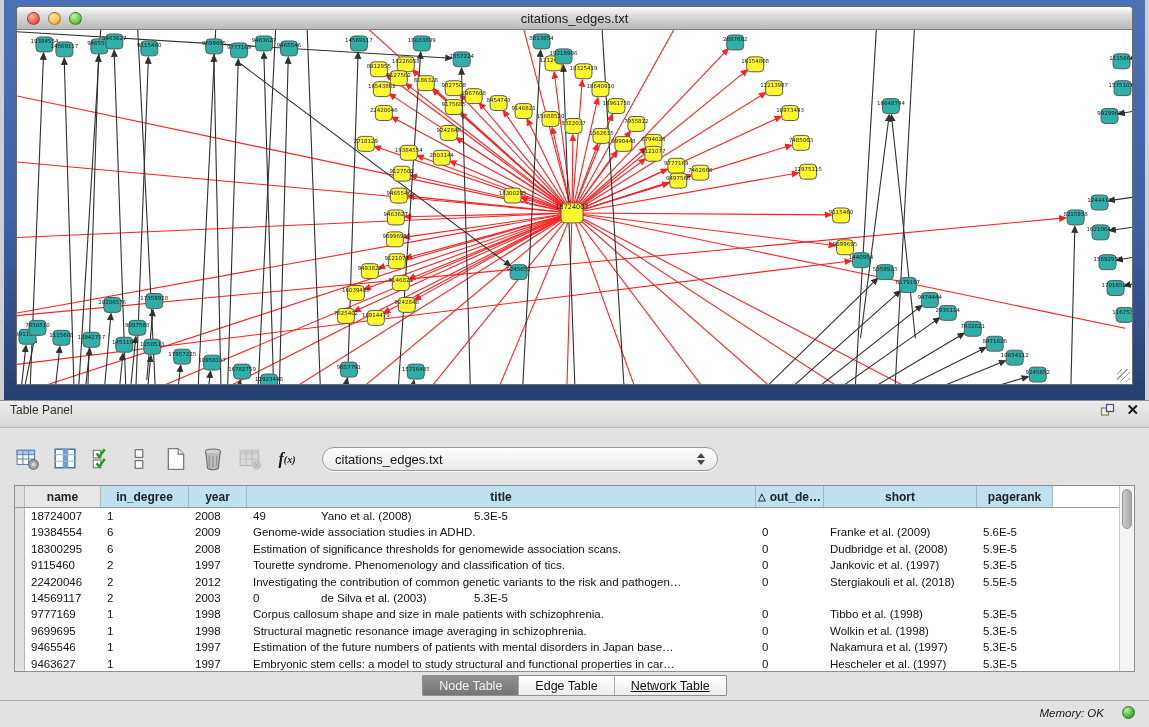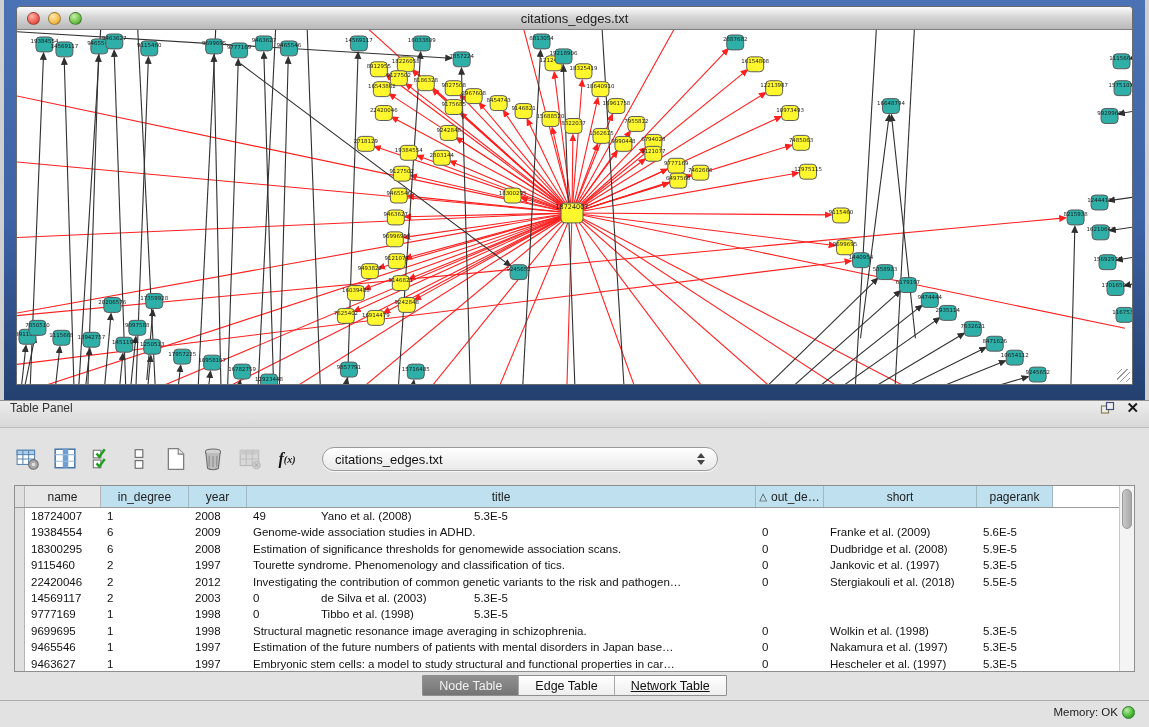--- a/index.html
+++ b/index.html
@@ -23,23 +23,23 @@
   .light.green { background:radial-gradient(circle at 35% 30%,#c6f2a8,#6fc24a 60%,#3d8c23); }
   .win-title { font-size:13px; color:#222; }
   .canvas { position:relative; flex:1; background:#fff; overflow:hidden; }
   .canvas svg { position:absolute; inset:0; width:100%; height:100%; }
   .grip { position:absolute; right:2px; bottom:2px; width:13px; height:13px;
     background:repeating-linear-gradient(135deg,transparent 0 3px,#9a9a9a 3px 4px); }
 
   
   .table-panel { position:absolute; left:0; top:400px; width:1149px; height:327px;
     background:#e2e2e2; border-top:1px solid #8f8f8f; }
-  .panel-titlebar { height:27px; display:flex; align-items:flex-start;
+  .panel-titlebar { height:27px; display:flex; align-items:flex-end;
     background:linear-gradient(180deg,#ececec,#d8d8d8); border-bottom:1px solid #bdbdbd;
-    padding:0 10px; }
+    padding:10px 10px; }
   .panel-title { font-size:12px; color:#333; }
   .panel-titlebar .spacer { flex:1; }
   .float-ic { width:16px; height:14px; margin-right:10px; }
   .close-ic { font-size:15px; font-weight:bold; color:#1a1a1a; line-height:14px; cursor:default; }
 
   .toolbar { position:absolute; left:14px; top:40px; height:36px; display:flex;
     align-items:center; gap:9px; }
   .tbtn { width:28px; height:28px; display:flex; align-items:center; justify-content:center; }
   .fx { font-family:"Liberation Serif", serif; font-style:italic; font-size:16px;
     font-weight:bold; color:#111; }
@@ -55,21 +55,21 @@
   .combo .arrows i.up { border-bottom:5px solid #444; }
   .combo .arrows i.dn { border-top:5px solid #444; }
 
   .grid-box { position:absolute; left:14px; top:84px; width:1121px; height:187px;
     background:#fff; border:1px solid #8e8e8e; display:flex; flex-direction:column; }
   .grid-inner { display:flex; flex:1; min-height:0; }
   .grid-main { flex:1; display:flex; flex-direction:column; overflow:hidden; }
   .thead { display:flex; height:22px; flex:0 0 22px; font-size:12px; color:#222;
     border-bottom:1px solid #9a9a9a; }
   .th { display:flex; align-items:center; justify-content:center;
-    border-right:1px solid #9fb9c4; background:#bee0ef; overflow:hidden; white-space:nowrap; flex-shrink:0; }
+    border-right:1px solid #9fb9c4; background:#bee0ef; overflow:hidden; white-space:nowrap; flex-shrink:0;font-weight:bold; }
   .th.gray { background:#e7e7e7; border-right:1px solid #b5b5b5; }
   .th.fill { flex:1; background:#fff; border-right:none; }
   .sort-tri { font-size:10px; margin-right:4px; color:#333; }
   .gut { width:10px; flex:0 0 10px; background:#e0e0e0; border-right:1px solid #b5b5b5; }
   .rows { flex:1; overflow:hidden; }
   .tr { display:flex; height:16.4px; line-height:16.4px; font-size:11.5px; color:#111; }
   .td { padding-left:6px; white-space:nowrap; overflow:hidden; flex-shrink:0; }
   .w0{width:76px} .w1{width:88px} .w2{width:58px} .w3{width:509px}
   .w4{width:68px} .w5{width:153px} .w6{width:76px}
   .vscroll { width:15px; flex:0 0 15px; background:#f4f4f4; border-left:1px solid #c9c9c9;
@@ -79,22 +79,22 @@
 
   .tabbar { position:absolute; left:0; top:274px; width:100%; display:flex; justify-content:center; }
   .segwrap { display:flex; border:1px solid #8f8f8f; border-radius:1px; overflow:hidden;
     height:21px; background:#fff; }
   .seg { padding:0 16px; font-size:12.5px; display:flex; align-items:center;
     color:#111; background:linear-gradient(180deg,#ffffff,#eeeeee); border-right:1px solid #aaa; }
   .seg:last-child { border-right:none;text-decoration:underline; }
   .seg.sel { background:linear-gradient(180deg,#909090,#757575); color:#f2f2f2; }
 
   .statusline { position:absolute; left:0; top:299px; width:100%; border-top:1px solid #ababab; }
-  .memory { position:absolute; right:14px; top:305px; display:flex; align-items:flex-start; gap:4px;
-    font-size:11.5px; color:#222; }
+  .memory { position:absolute; right:14px; top:305px; display:flex; align-items:flex-end; gap:18px;
+    font-size:11.5px; color:#222;font-style:italic; }
   .memdot { width:13px; height:13px; border-radius:50%; border:1px solid #2a7a2a;
     background:radial-gradient(circle at 35% 30%,#b8f0a0,#47b532 60%,#2c8a1d); }
 </style>
 </head>
 <body>
 
 <div class="net-window">
   <div class="inner-frame">
     <div class="titlebar">
       <div class="lights">
@@ -600,20 +600,21 @@
               <span class="td w2">2003</span>
               <span class="td w4">0</span>
               <span class="td w5">de Silva et al. (2003)</span>
               <span class="td w6">5.3E-5</span>
             </div>
             <div class="tr">
               <span class="gut"></span>
               <span class="td w0">9777169</span>
               <span class="td w1">1</span>
               <span class="td w2">1998</span>
+              <span class="td w3">Corpus callosum shape and size in male patients with schizophrenia.</span>
               <span class="td w4">0</span>
               <span class="td w5">Tibbo et al. (1998)</span>
               <span class="td w6">5.3E-5</span>
             </div>
             <div class="tr">
               <span class="gut"></span>
               <span class="td w0">9699695</span>
               <span class="td w1">1</span>
               <span class="td w2">1998</span>
               <span class="td w3">Structural magnetic resonance image averaging in schizophrenia.</span>

